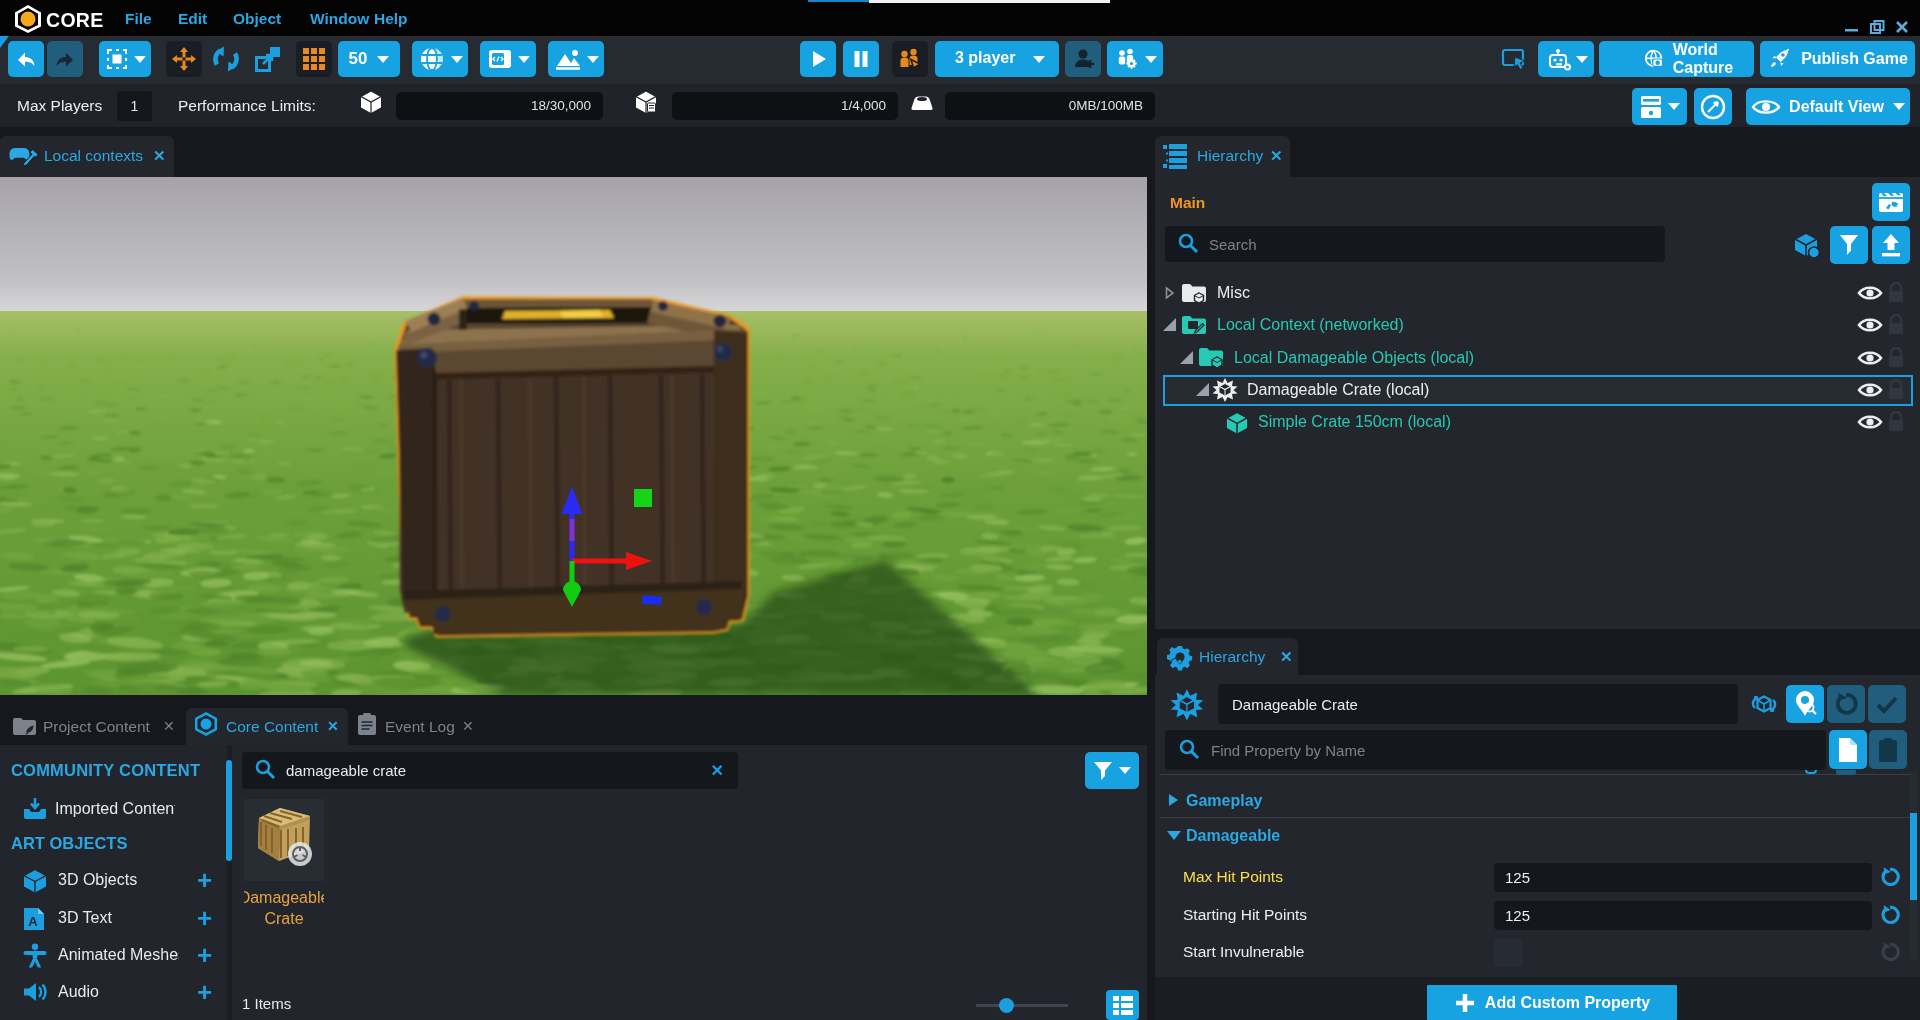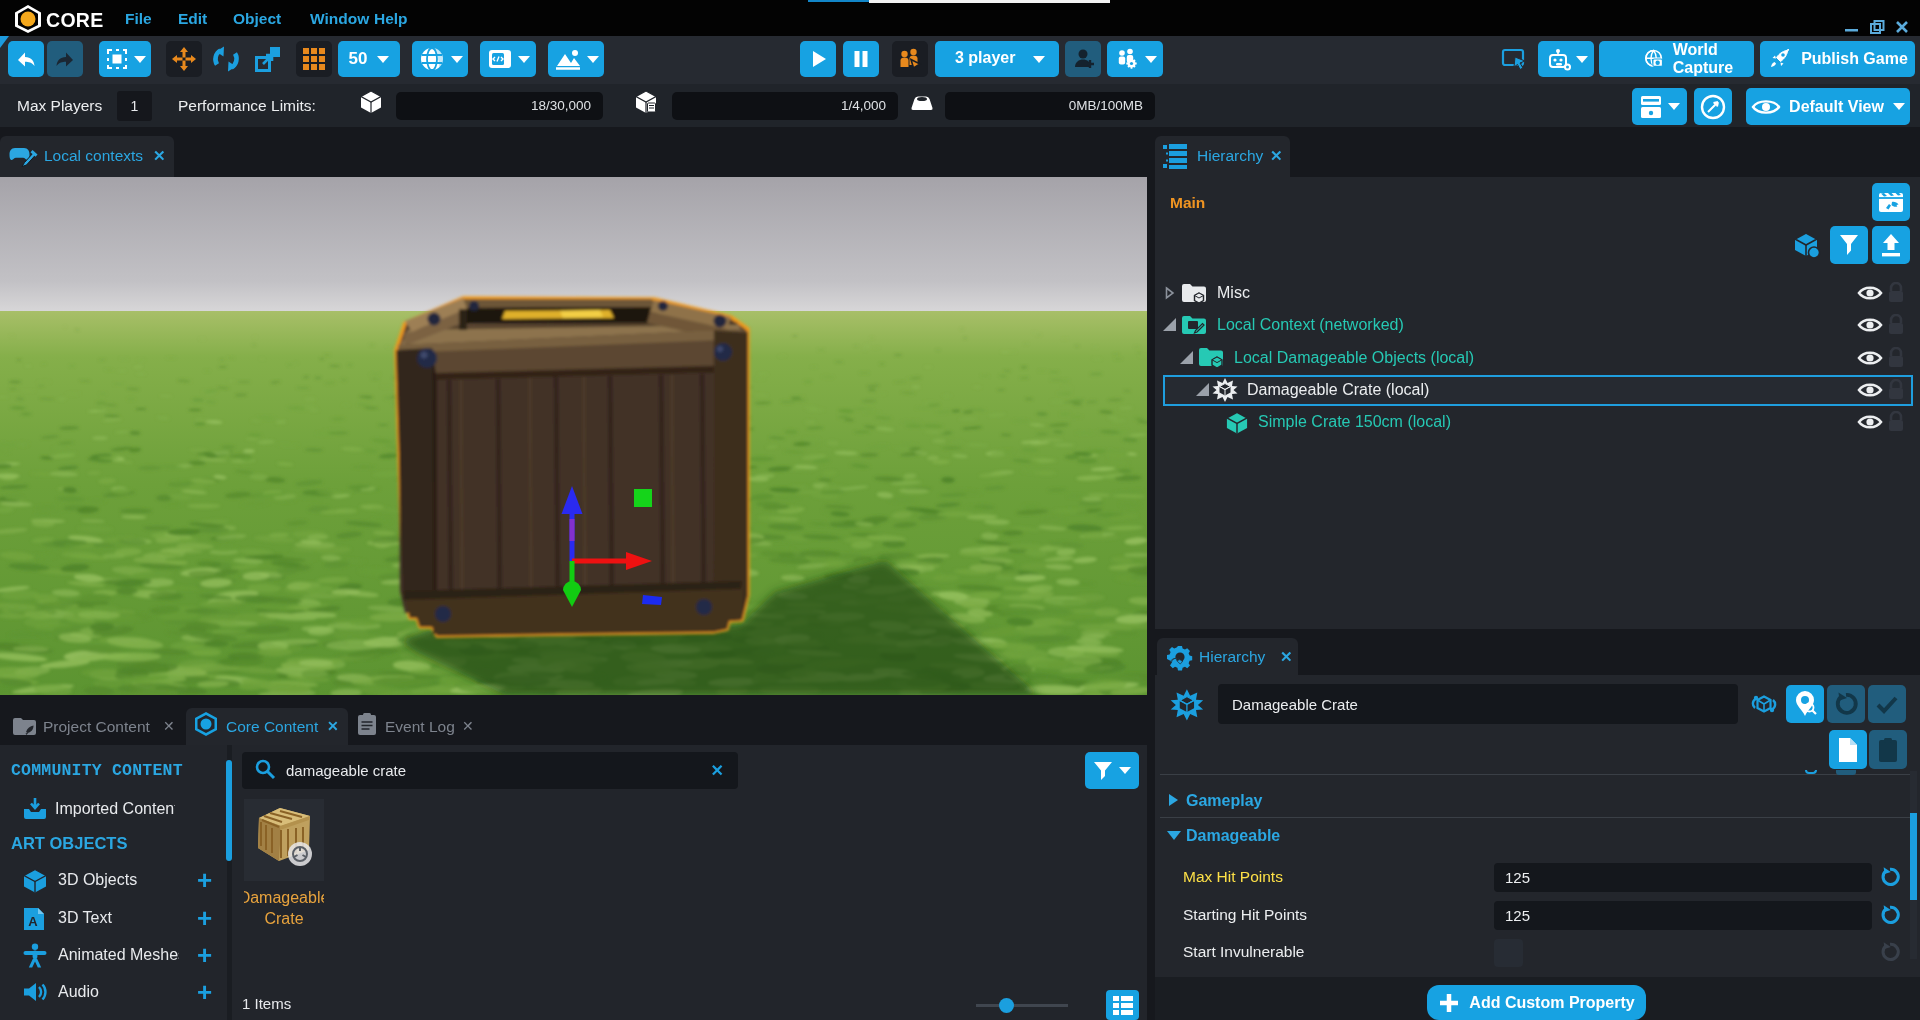--- a/index.html
+++ b/index.html
@@ -1901,21 +1901,21 @@
 <div class="abs" style="left:357px;top:712px;"><svg width="20" height="24" viewBox="0 0 20 24" fill="#7d838d">
 <rect x="1" y="3" width="18" height="20" rx="2"></rect>
 <rect x="6" y="1" width="8" height="5" rx="1.5"></rect>
 <g stroke="#22252b" stroke-width="1.6">
           <path d="M4.5 10 h11 M4.5 13.5 h11 M4.5 17 h8"></path>
         </g>
       </svg></div>
 <div class="abs" style="left:385px;top:718px;font-size:15.5px;color:#7d838d;">Event Log</div>
 <div class="abs" style="left:462px;top:718px;font-size:14px;color:#7d838d;">✕</div>
 <div class="abs" style="left:0;top:745px;width:1147px;height:275px;background:#22252b;"></div>
-<div class="abs bold" style="left:11px;top:761px;font-size:16.5px;color:#2ba7e2;letter-spacing:0.2px;font-family:Liberation Mono, monospace;">COMMUNITY CONTENT</div>
+<div class="abs bold" style="left:11px;top:761px;font-size:16.5px;color:#2ba7e2;letter-spacing:0.2px;">COMMUNITY CONTENT</div>
 <div class="abs" style="left:22px;top:797px;"><svg width="26" height="24" viewBox="0 0 26 24" fill="#1b9fdf">
 <path d="M13 1 v9 M9 6.5 L13 11 L17 6.5" stroke="#1b9fdf" stroke-width="2.6" fill="none"></path>
 <path d="M2 12 h5 l2 3 h8 l2-3 h5 v8 q0 2-2 2 H4 q-2 0-2-2 Z"></path>
       </svg></div>
 <div class="abs" style="left:55px;top:800px;width:120px;overflow:hidden;white-space:nowrap;font-size:16px;color:#e8eaed;">Imported Content</div>
 <div class="abs bold" style="left:11px;top:834px;font-size:16.5px;color:#2ba7e2;">ART OBJECTS</div>
 <div class="abs" style="left:22px;top:868px;"><svg width="26" height="26" viewBox="0 0 26 26">
         <path d="M13 1.5 L24 7.5 V18.5 L13 24.5 L2 18.5 V7.5 Z" fill="#1b9fdf"></path>
 <path d="M13 1.5 L24 7.5 L13 13.5 L2 7.5 Z" fill="#1b9fdf" stroke="#22252b" stroke-width="1.4"></path>
 <path d="M13 13.5 V24.5" stroke="#22252b" stroke-width="1.4"></path>
@@ -2014,20 +2014,27 @@
       <svg width="26" height="26" viewBox="0 0 26 26">
 <rect x="1" y="4" width="24" height="19" rx="2" fill="#fff"></rect>
 <g fill="#17a2e2">
           <path d="M1 8 h24 v2 H1 Z" opacity="0.9"></path>
 <path d="M3 4.5 l3 3 l3-0.5 l-3-3 Z M10 4 l3 3 l3-0.5 l-3-3 Z M17 3.5 l3 3 l3-0.5 l-3-3 Z"></path>
 <path d="M14 13 c2.5-.5 5 .5 6.5 2.5 l-2 .5 l.8 1.5 c-2 .8-4.5 0-5.8-1.5 Z"></path>
 <path d="M8 19 l3-4 l2 1.5 l-2.5 4 Z"></path>
         </g>
       </svg>
     </div>
+<div class="inp" style="left:1165px;top:226px;width:500px;height:36px;">
+      <div style="margin-left:12px;"><svg width="22" height="22" viewBox="0 0 22 22">
+          <circle cx="9" cy="9" r="6" fill="none" stroke="#1b9fdf" stroke-width="2.6"></circle>
+          <path d="M13.5 13.5 L20 20" stroke="#1b9fdf" stroke-width="3"></path>
+        </svg></div>
+      <span style="margin-left:10px;">Search</span>
+    </div>
 <div class="abs" style="left:1793px;top:231px;"><svg width="28" height="28" viewBox="0 0 28 28">
         <path d="M13 2 L24 8 V19 L13 25 L2 19 V8 Z" fill="#1b9fdf"></path>
 <path d="M13 2 L24 8 L13 14 L2 8 Z" fill="#1b9fdf" stroke="#23262c" stroke-width="1.6"></path>
 <path d="M13 14 V25" stroke="#23262c" stroke-width="1.6"></path>
 <circle cx="21" cy="21.5" r="5.5" fill="#1b9fdf" stroke="#23262c" stroke-width="1.6"></circle>
       </svg></div>
 <div class="btn" style="left:1830px;top:226px;width:38px;height:38px;background:#17a2e2;border-radius:5px;">
       <svg width="22" height="22" viewBox="0 0 22 22" fill="#fff">
         <path d="M2 1 h18 L13 10 V16.5 l-4 4.5 V10 Z"></path>
       </svg>
@@ -2160,20 +2167,27 @@
       <svg width="26" height="26" viewBox="0 0 26 26" fill="none">
 <path d="M8.2 5.8 A9 9 0 1 0 13 3.9" stroke="#123749" stroke-width="3.8"></path>
 <path d="M5.5 1.5 L6.5 9.5 L14 7 Z" fill="#123749"></path>
       </svg>
     </div>
 <div class="btn" style="left:1868px;top:685px;width:38px;height:38px;background:#215d7d;border-radius:5px;">
       <svg width="26" height="26" viewBox="0 0 26 26">
         <path d="M4 14 L10 20 L22 7" stroke="#123749" stroke-width="4" fill="none"></path>
       </svg>
     </div>
+<div class="inp" style="left:1165px;top:730px;width:661px;height:40px;">
+      <div style="margin-left:13px;"><svg width="22" height="22" viewBox="0 0 22 22">
+          <circle cx="9" cy="9" r="6" fill="none" stroke="#1b9fdf" stroke-width="2.6"></circle>
+          <path d="M13.5 13.5 L20 20" stroke="#1b9fdf" stroke-width="3"></path>
+        </svg></div>
+      <span style="margin-left:11px;">Find Property by Name</span>
+    </div>
 <div class="btn" style="left:1829px;top:730px;width:38px;height:39px;background:#17a2e2;border-radius:5px;">
       <svg width="22" height="26" viewBox="0 0 22 26" fill="#fff">
 <path d="M2 1 h11 l7 7 v17 H2 Z"></path>
         <path d="M13 1 l7 7 h-7 Z" fill="#b8dff5"></path>
       </svg>
     </div>
 <div class="btn" style="left:1869px;top:730px;width:38px;height:39px;background:#215d7d;border-radius:5px;">
       <svg width="22" height="26" viewBox="0 0 22 26" fill="#123749">
 <rect x="2" y="3" width="18" height="22" rx="2"></rect>
         <rect x="7" y="1" width="8" height="5" rx="1.5"></rect>
@@ -2203,20 +2217,20 @@
 <path d="M8.2 5.8 A9 9 0 1 0 13 3.9" stroke="#1b9fdf" stroke-width="3.6"></path>
 <path d="M5.5 1.5 L6.5 9.5 L14 7 Z" fill="#1b9fdf"></path>
       </svg></div>
 <div class="abs" style="left:1183px;top:943px;font-size:15.5px;color:#eceef0;">Start Invulnerable</div>
 <div class="abs" style="left:1494px;top:939px;width:29px;height:28px;background:#272c34;border-radius:4px;"></div>
 <div class="abs" style="left:1879px;top:941px;"><svg width="22" height="22" viewBox="0 0 26 26" fill="none">
 <path d="M8.2 5.8 A9 9 0 1 0 13 3.9" stroke="#39404b" stroke-width="3.6"></path>
 <path d="M5.5 1.5 L6.5 9.5 L14 7 Z" fill="#39404b"></path>
       </svg></div>
 <div class="abs" style="left:1155px;top:977px;width:765px;height:43px;background:#1a1d22;"></div>
-<div class="btn" style="left:1427px;top:985px;width:219px;height:35px;background:#17a2e2;border-radius:12px;">
+<div class="btn" style="left:1427px;top:985px;width:250px;height:35px;background:#17a2e2;border-radius:1px;">
       <svg width="22" height="22" viewBox="0 0 22 22">
         <path d="M11 2 V20 M2 11 H20" stroke="#fff" stroke-width="4.5"></path>
       </svg>
       <span style="color:#fff;font-size:16px;font-weight:bold;margin-left:9px;">Add Custom Property</span>
     </div>
 <div class="abs" style="left:1910px;top:771px;width:7px;height:188px;background:#272b32;"></div>
 <div class="abs" style="left:1910px;top:813px;width:7px;height:87px;background:#1b9fdf;"></div>
 </div>
 </body></html>

